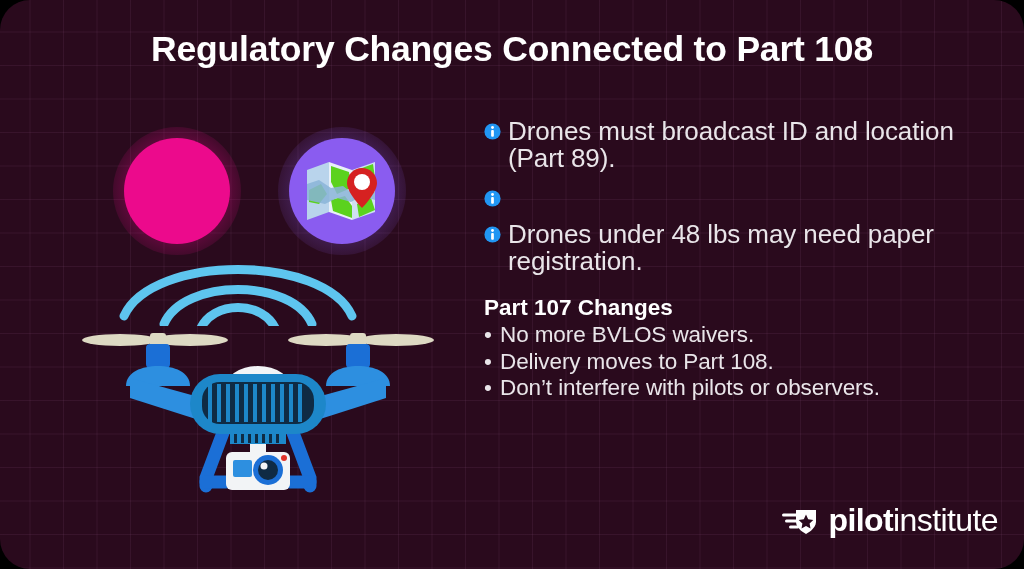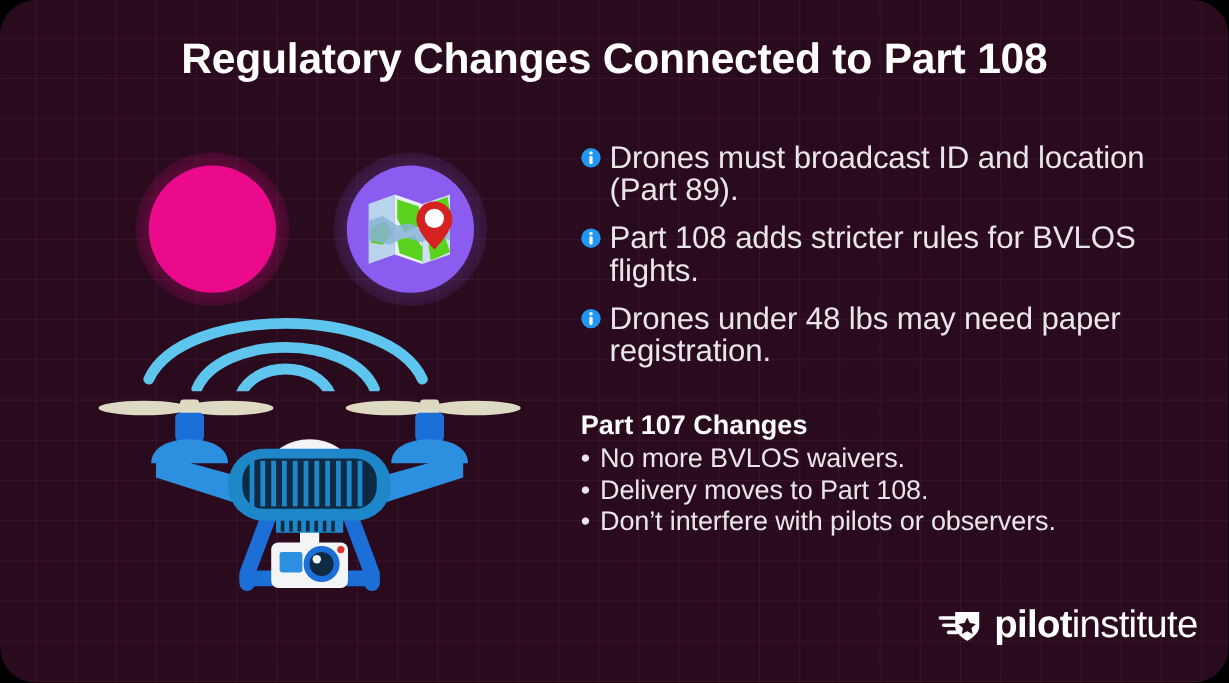--- a/index.html
+++ b/index.html
@@ -146,21 +146,21 @@
     margin-top: 5px;
     margin-right: 7px;
   }
   .info-text {
     color: #e9e5e9;
     font-size: 26px;
     line-height: 26.5px;
     letter-spacing: -0.1px;
   }
 
-  #part107-block { margin-top: 36px; }
+  #part107-block { margin-top: 20px; }
   #part107-heading {
     color: #ffffff;
     font-size: 22.5px;
     font-weight: bold;
     line-height: 27px;
     margin-bottom: 1px;
   }
   .plain-bullet {
     color: #e9e5e9;
     font-size: 22.5px;
@@ -310,21 +310,20 @@
         </svg>
         <span class="info-text">Drones must broadcast ID and location (Part 89).</span>
       </div>
 
       <div class="info-item">
         <svg class="info-icon" viewBox="0 0 20 20">
           <circle cx="10" cy="10" r="9.5" fill="#2196f3"></circle>
           <circle cx="10" cy="5.3" r="1.7" fill="#ffffff"></circle>
           <rect x="8.4" y="8.2" width="3.2" height="8" rx="1.1" fill="#ffffff"></rect>
         </svg>
-        <span class="info-text">Part 108 adds stricter rules for BVLOS flights.</span>
       </div>
 
 
       <div class="info-item">
         <svg class="info-icon" viewBox="0 0 20 20">
           <circle cx="10" cy="10" r="9.5" fill="#2196f3"></circle>
           <circle cx="10" cy="5.3" r="1.7" fill="#ffffff"></circle>
           <rect x="8.4" y="8.2" width="3.2" height="8" rx="1.1" fill="#ffffff"></rect>
         </svg>
         <span class="info-text">Drones under 48 lbs may need paper registration.</span>

